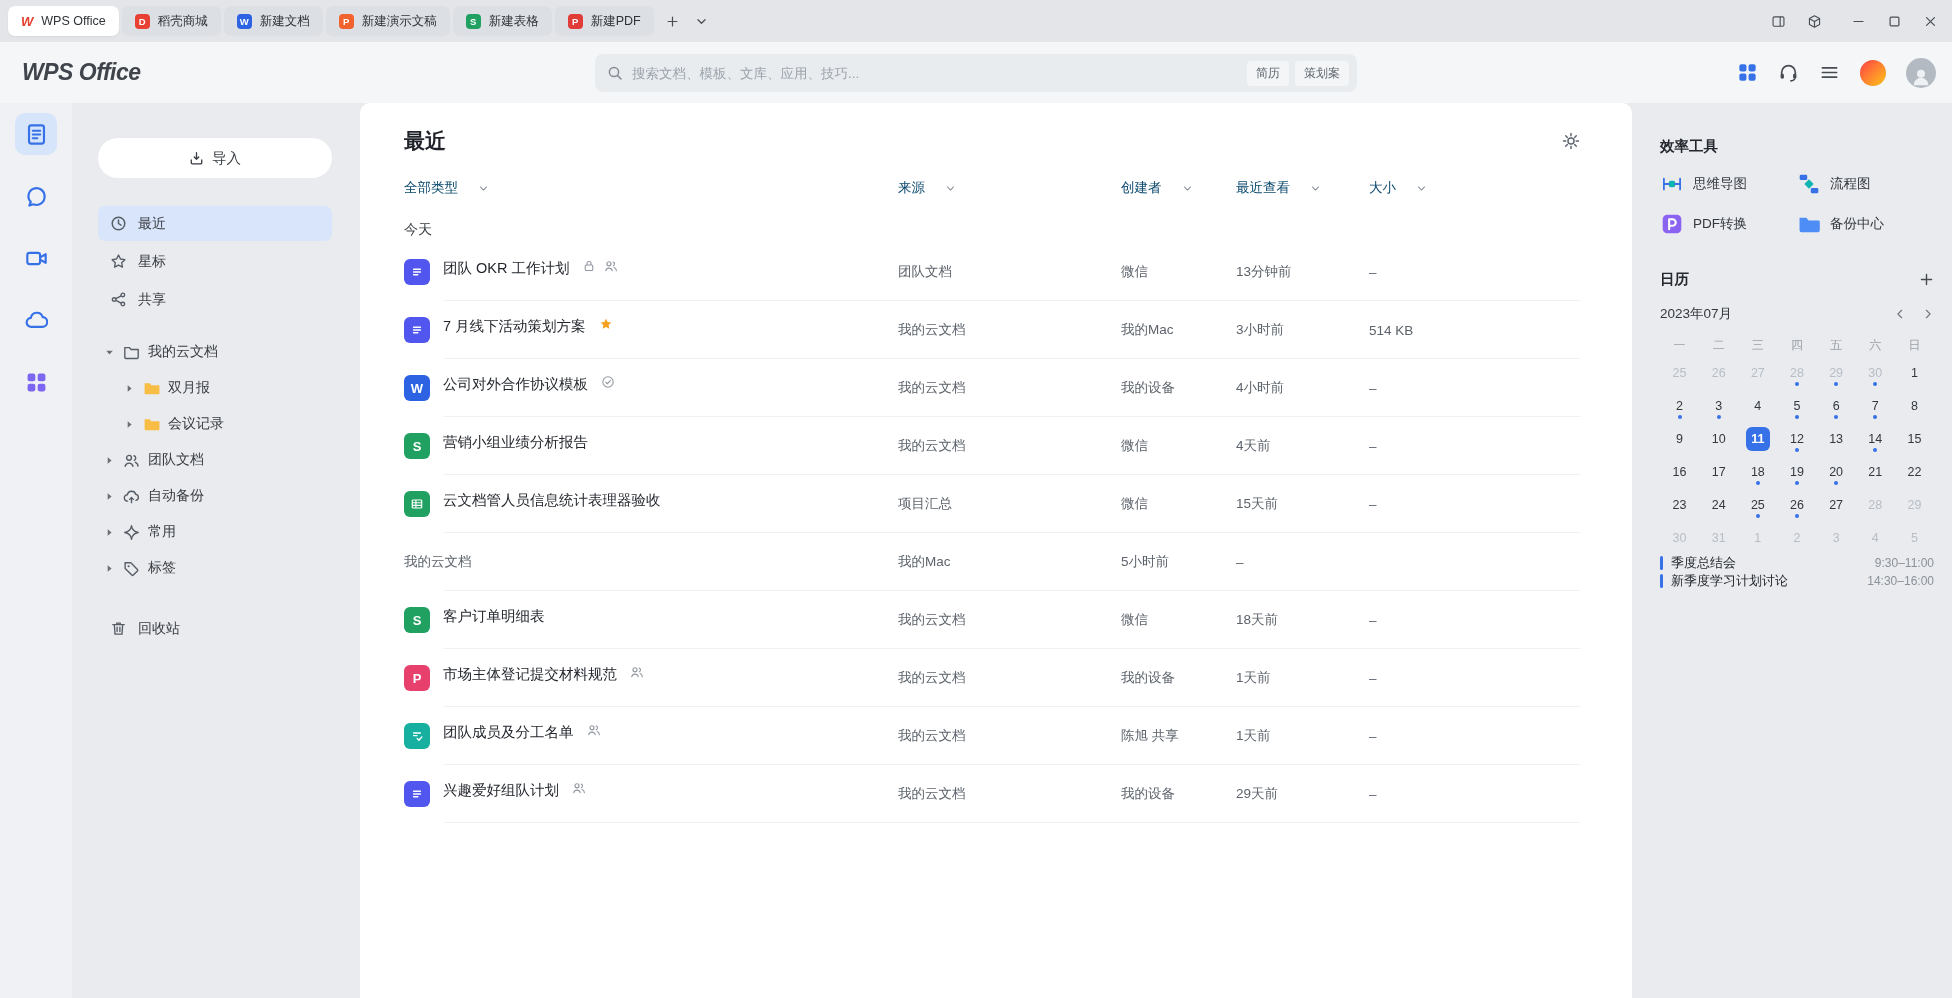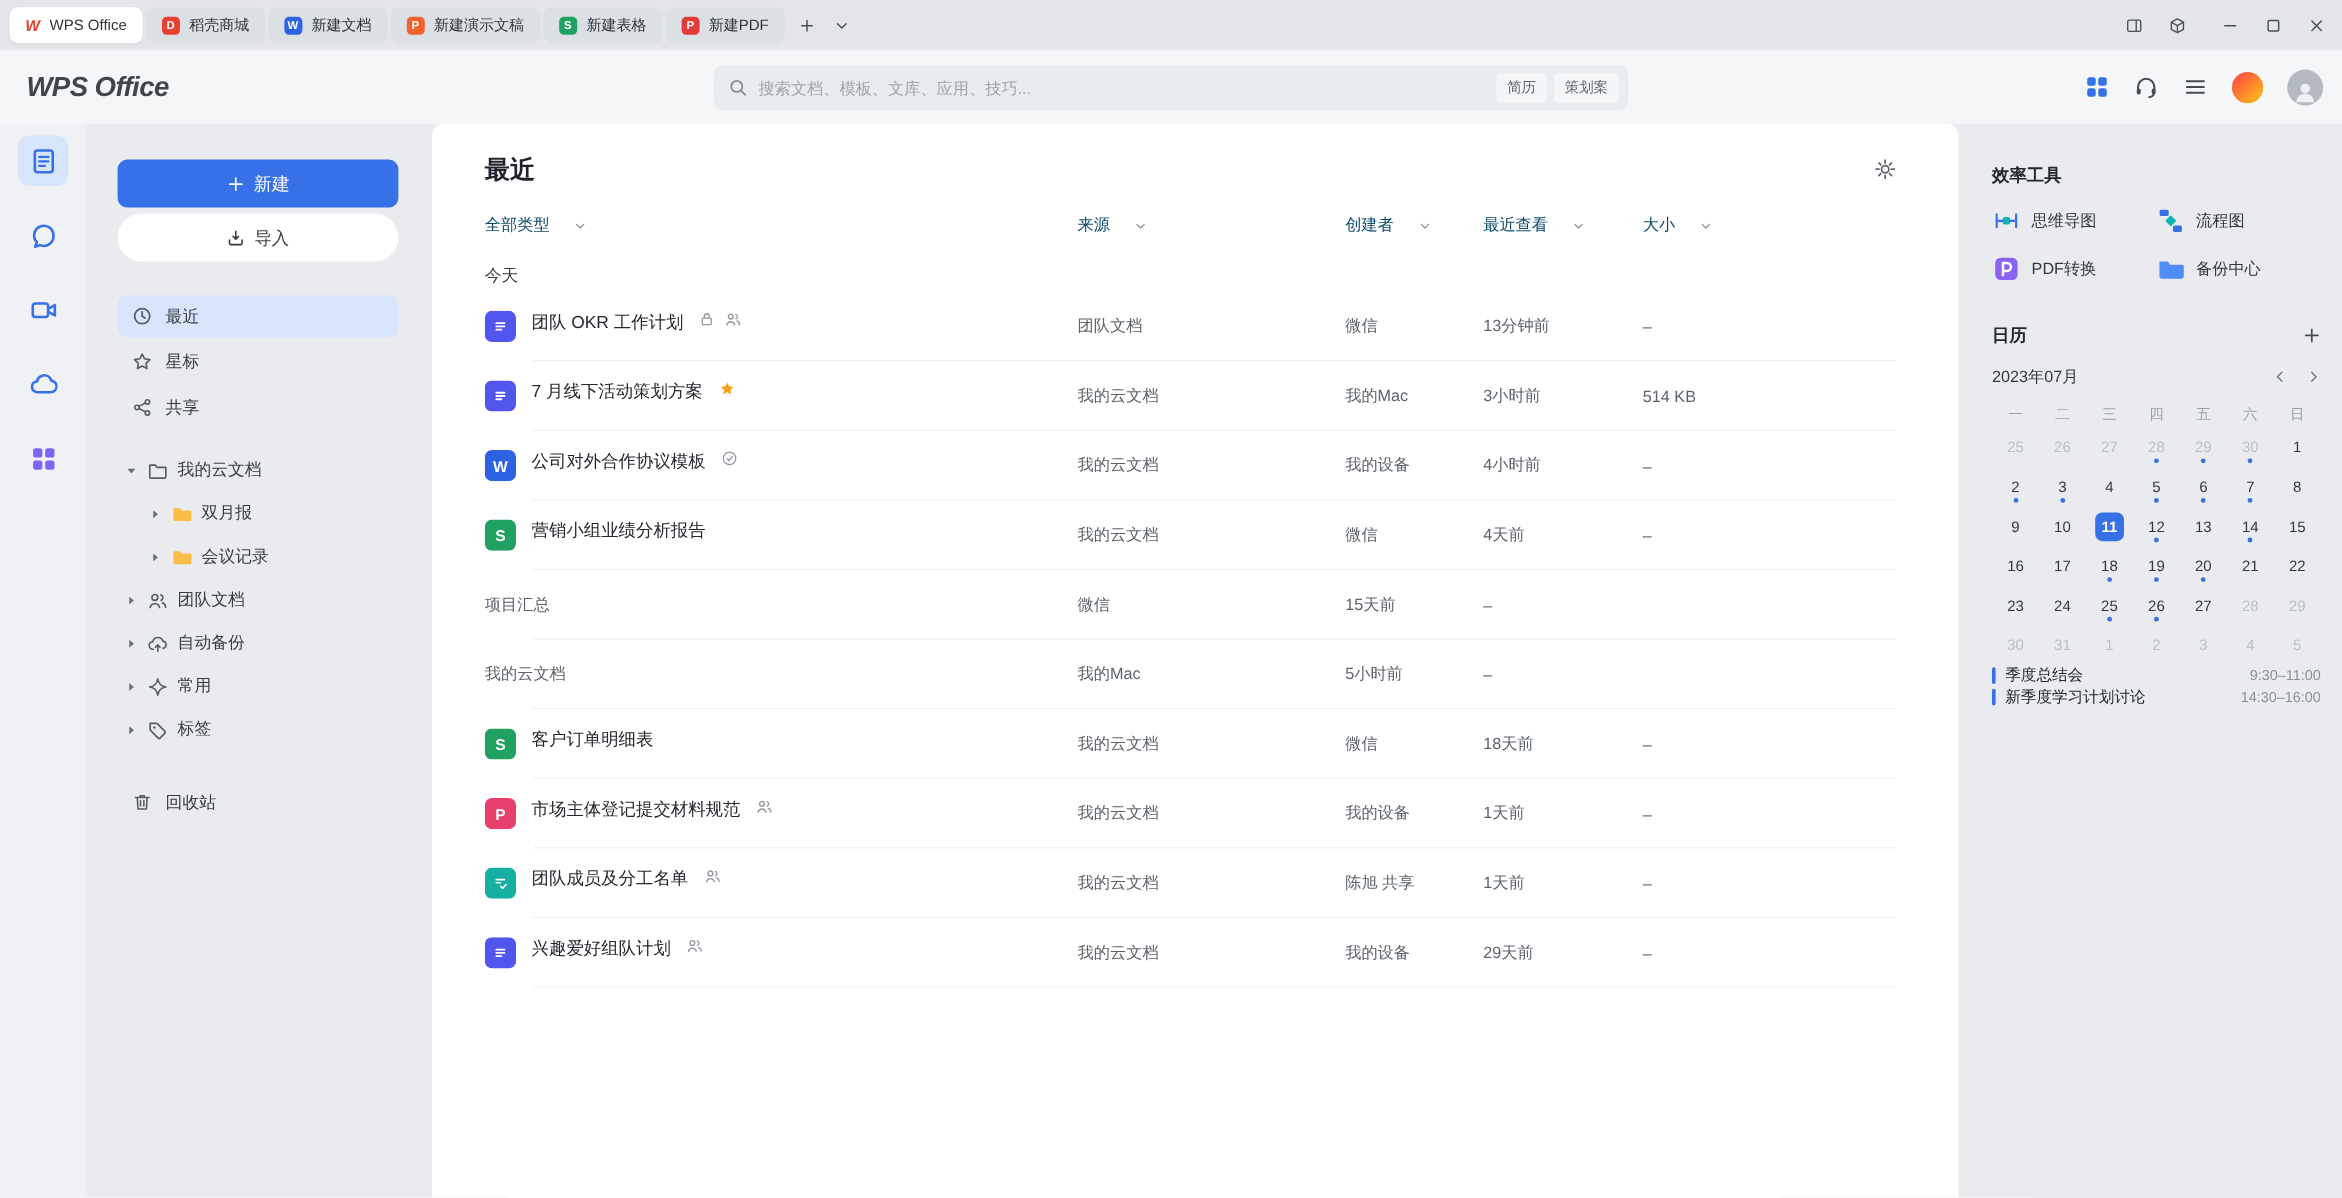--- a/index.html
+++ b/index.html
@@ -262,28 +262,20 @@
           <svg viewBox="0 0 16 16" aria-hidden="true">
             <rect x="1.8" y="1.8" width="5.4" height="5.4" rx="1.5" fill="currentColor"></rect>
             <rect x="8.8" y="1.8" width="5.4" height="5.4" rx="1.5" fill="currentColor"></rect>
             <rect x="1.8" y="8.8" width="5.4" height="5.4" rx="1.5" fill="currentColor"></rect>
             <rect x="8.8" y="8.8" width="5.4" height="5.4" rx="1.5" fill="currentColor"></rect>
           </svg>
         </div>
       </div>
 
     <aside class="sidebar">
-      <button class="btn-new">
-        <span class="bico svgbox">
-            <svg viewBox="0 0 16 16" aria-hidden="true">
-              <path d="M8 2.6v10.8M2.6 8h10.8" stroke="currentColor" stroke-width="1.5" stroke-linecap="round" fill="none"></path>
-            </svg>
-          </span>
-        <span>新建</span>
-      </button>
       <button class="btn-import">
         <span class="bico svgbox">
             <svg viewBox="0 0 16 16" aria-hidden="true">
               <path d="M8 1.8v7M5.6 6.4L8 8.8l2.4-2.4" fill="none" stroke="currentColor" stroke-width="1.4" stroke-linecap="round" stroke-linejoin="round"></path>
               <path d="M2.4 9.6v2.9a1.2 1.2 0 0 0 1.2 1.2h8.8a1.2 1.2 0 0 0 1.2-1.2V9.6" fill="none" stroke="currentColor" stroke-width="1.4" stroke-linecap="round"></path>
             </svg>
           </span>
         <span>导入</span>
       </button>
       <nav class="side-items">
@@ -549,20 +541,29 @@
             <div class="fname">
               <span class="ficon fi-s svgbox">S</span>
               <span class="ftext">营销小组业绩分析报告</span>
             </div>
             <div class="fcell2">我的云文档</div>
             <div class="fcell2">微信</div>
             <div class="fcell2">4天前</div>
             <div class="fcell2">–</div>
           </div>
           <div class="frow">
+            <div class="fname">
+              <span class="ficon fi-table svgbox">
+                <svg viewBox="0 0 16 16" aria-hidden="true">
+                  <rect x="3.3" y="4" width="9.4" height="8" rx="0.8" fill="none" stroke="#fff" stroke-width="1.2"></rect>
+                  <path d="M3.3 6.8h9.4M3.3 9.4h9.4M6.9 4v8" stroke="#fff" stroke-width="1.1" fill="none"></path>
+                </svg>
+              </span>
+              <span class="ftext">云文档管人员信息统计表理器验收</span>
+            </div>
             <div class="fcell2">项目汇总</div>
             <div class="fcell2">微信</div>
             <div class="fcell2">15天前</div>
             <div class="fcell2">–</div>
           </div>
           <div class="frow">
             <div class="fcell2">我的云文档</div>
             <div class="fcell2">我的Mac</div>
             <div class="fcell2">5小时前</div>
             <div class="fcell2">–</div>

